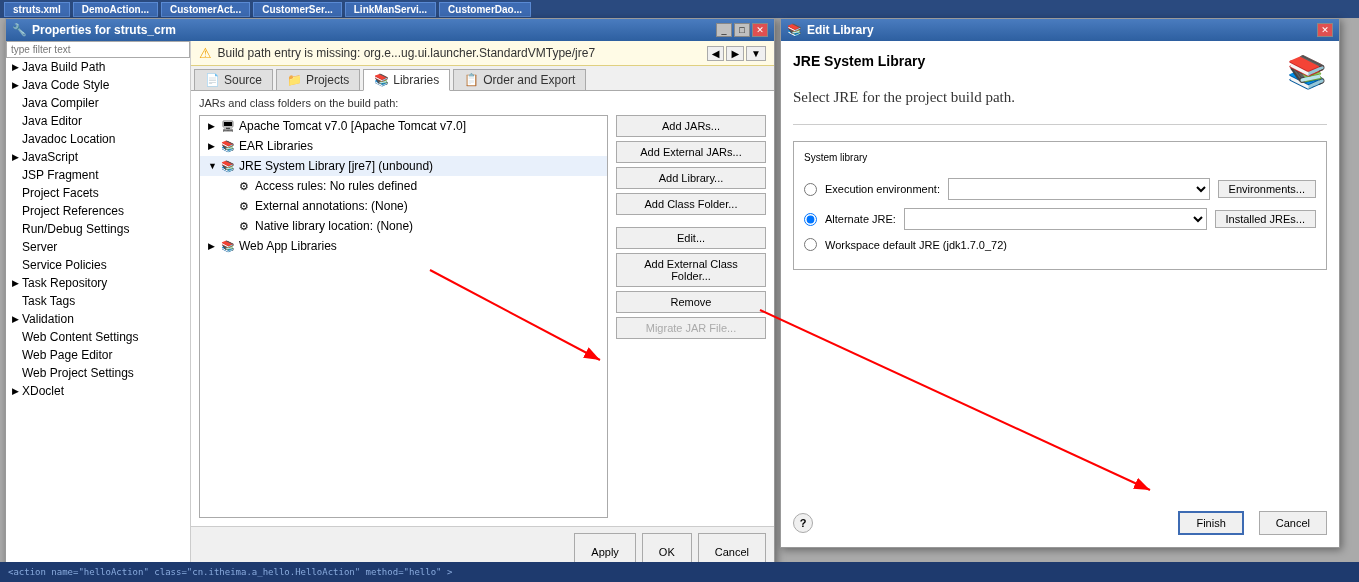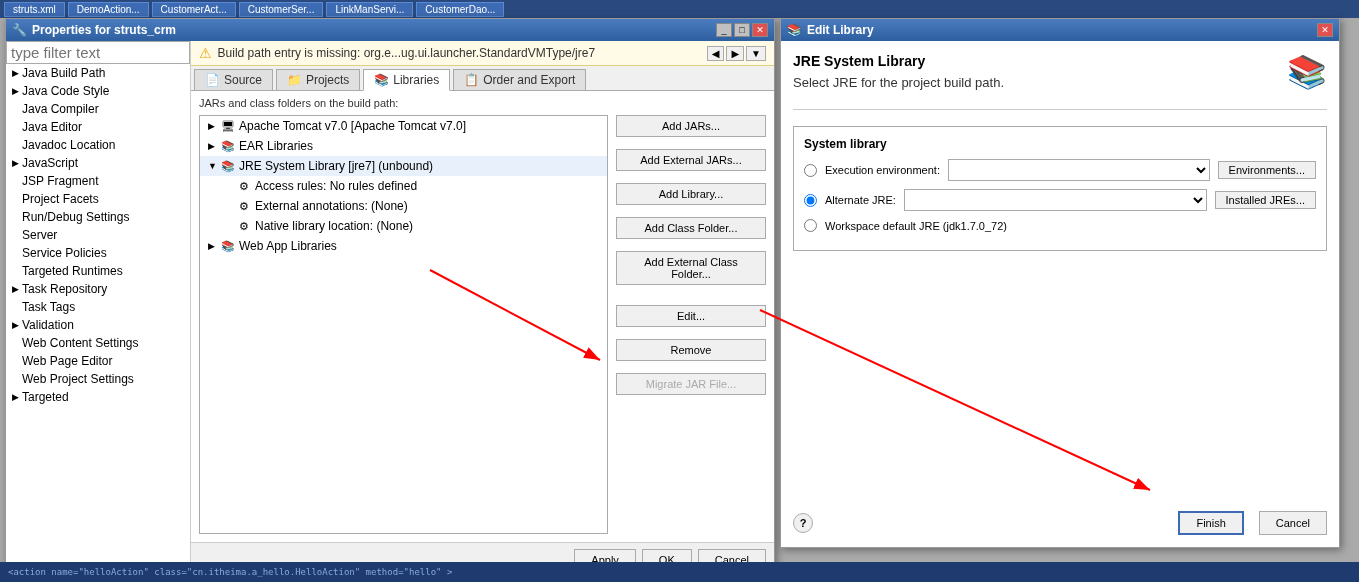--- a/index.html
+++ b/index.html
@@ -77,21 +77,21 @@
       background: white;
       border-right: 1px solid #ccc;
       overflow-y: auto;
       flex-shrink: 0;
     }
 
     .sidebar-filter {
       width: 100%;
       border: 1px solid #aaa;
       padding: 2px 4px;
-      font-size: 15px;
+      font-size: 10px;
       color: #888;
       outline: none;
     }
 
     .sidebar-item {
       display: flex;
       align-items: center;
       padding: 2px 6px;
       cursor: pointer;
       color: #000;
@@ -223,21 +223,21 @@
       display: inline-flex;
       align-items: center;
       justify-content: center;
       margin-right: 3px;
       font-size: 11px;
     }
 
     .buttons-panel {
       display: flex;
       flex-direction: column;
-      gap: 12px;
+      gap: 4px;
       width: 150px;
     }
 
     .btn {
       padding: 4px 8px;
       background: #f0f0f0;
       border: 1px solid #aaa;
       cursor: pointer;
       font-size: 11px;
       text-align: center;
@@ -249,21 +249,21 @@
       display: flex;
       align-items: center;
       justify-content: flex-end;
       padding: 6px 8px;
       border-top: 1px solid #ccc;
       gap: 6px;
       background: #f0f0f0;
     }
 
     .bottom-btn {
-      padding: 4px 16px;
+      padding: 12px 16px;
       background: #f0f0f0;
       border: 1px solid #aaa;
       cursor: pointer;
       font-size: 11px;
     }
 
     
     .edit-lib-window {
       left: 780px;
       top: 18px;
@@ -286,46 +286,47 @@
       margin-bottom: 10px;
     }
 
     .dialog-heading {
       font-size: 14px;
       font-weight: bold;
       color: #000;
     }
 
     .dialog-subtitle {
-      font-size: 13px;
+      font-size: 15px;
       color: #333;
-      margin-top: 6px;
+      margin-top: 20px;
+      font-family: Liberation Serif, serif;
     }
 
     .dialog-icon {
       font-size: 32px;
     }
 
     .separator {
       border: none;
       border-top: 1px solid #ccc;
       margin: 8px 0;
     }
 
     .group-box {
       border: 1px solid #aaa;
       padding: 10px;
       margin-top: 8px;
     }
 
     .group-label {
-      font-size: 12px;
-      font-weight: bold;
+      font-size: 10px;
+      font-weight: normal;
       color: #000;
-      margin-bottom: 8px;
+      margin-bottom: 15px;
     }
 
     .radio-row {
       display: flex;
       align-items: center;
       gap: 8px;
       margin-bottom: 8px;
     }
 
     .radio-row input[type="radio"] {
@@ -414,20 +415,21 @@
       position: absolute;
       top: 0;
       left: 0;
       right: 0;
       height: 18px;
       background: #2a4a7f;
       display: flex;
       align-items: center;
       padding: 0 4px;
       gap: 3px;
+      font-weight: bold;
     }
 
     .taskbar-tab {
       background: #3d6bb3;
       color: white;
       padding: 1px 8px;
       font-size: 10px;
       border: 1px solid #5a8ad4;
       cursor: pointer;
     }
@@ -507,33 +509,33 @@
         <div class="sidebar-item">
           <span class="arrow">&nbsp;</span>
           <span>JSP Fragment</span>
         </div>
         <div class="sidebar-item">
           <span class="arrow">&nbsp;</span>
           <span>Project Facets</span>
         </div>
         <div class="sidebar-item">
           <span class="arrow">&nbsp;</span>
+          <span>Project References</span>
+        </div>
+        <div class="sidebar-item">
+          <span class="arrow">&nbsp;</span>
           <span>Run/Debug Settings</span>
         </div>
         <div class="sidebar-item">
           <span class="arrow">&nbsp;</span>
           <span>Server</span>
         </div>
         <div class="sidebar-item">
           <span class="arrow">&nbsp;</span>
           <span>Service Policies</span>
-        </div>
-        <div class="sidebar-item">
-          <span class="arrow">&nbsp;</span>
-          <span>Targeted Runtimes</span>
         </div>
         <div class="sidebar-item">
           <span class="arrow">▶</span>
           <span>Task Repository</span>
         </div>
         <div class="sidebar-item">
           <span class="arrow">&nbsp;</span>
           <span>Task Tags</span>
         </div>
         <div class="sidebar-item">
@@ -547,21 +549,21 @@
         <div class="sidebar-item">
           <span class="arrow">&nbsp;</span>
           <span>Web Page Editor</span>
         </div>
         <div class="sidebar-item">
           <span class="arrow">&nbsp;</span>
           <span>Web Project Settings</span>
         </div>
         <div class="sidebar-item">
           <span class="arrow">▶</span>
-          <span>Targeted</span>
+          <span>XDoclet</span>
         </div>
       </div>
 
       <div class="main-panel">
 
         <div class="warning-bar">
           <span class="warning-icon">⚠</span>
           <span>Build path entry is missing: org.e...ug.ui.launcher.StandardVMType/jre7</span>
           <div class="nav-arrows">
             <button class="nav-btn">◀</button>
@@ -636,22 +638,22 @@
                 <span class="tree-icon">📚</span>
                 <span>Web App Libraries</span>
               </div>
             </div>
 
             <div class="buttons-panel">
               <button class="btn">Add JARs...</button>
               <button class="btn">Add External JARs...</button>
               <button class="btn">Add Library...</button>
               <button class="btn">Add Class Folder...</button>
+              <button class="btn" style="margin-top:8px;">Edit...</button>
               <button class="btn">Add External Class Folder...</button>
-              <button class="btn" style="margin-top:8px;">Edit...</button>
               <button class="btn">Remove</button>
               <button class="btn disabled">Migrate JAR File...</button>
             </div>
           </div>
         </div>
 
         <div class="bottom-bar">
           <button class="bottom-btn">Apply</button>
           <button class="bottom-btn">OK</button>
           <button class="bottom-btn">Cancel</button>

